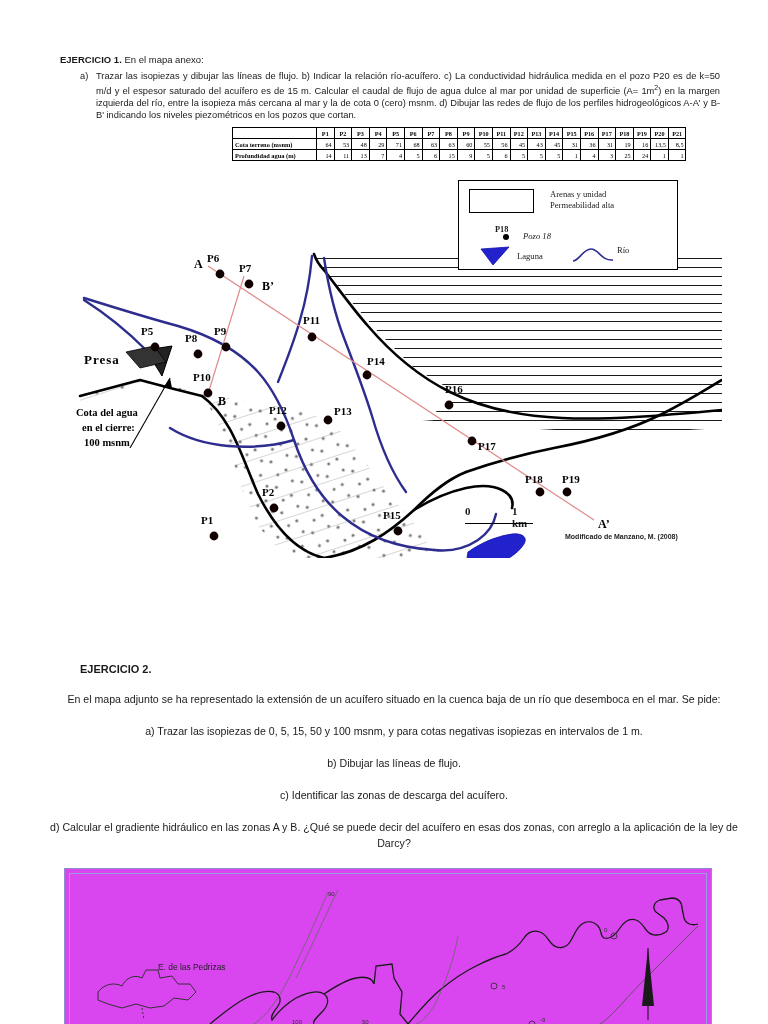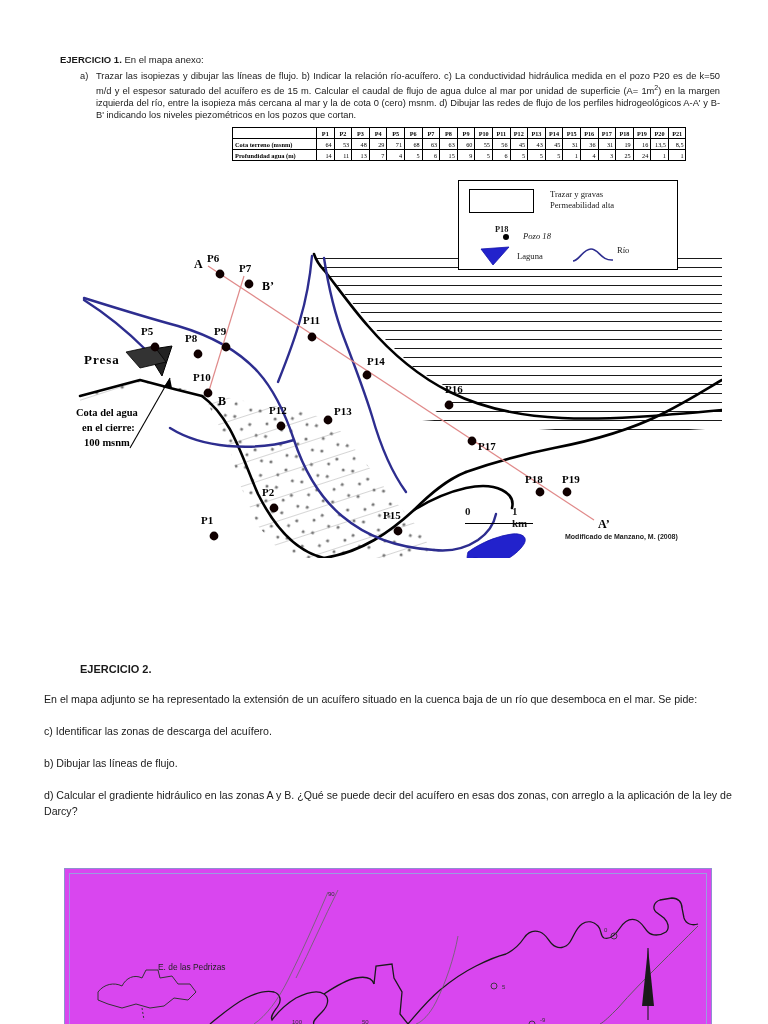--- a/index.html
+++ b/index.html
@@ -49,21 +49,21 @@
   .scale{position:absolute;left:465px;top:505px;}
   .scale .lbl{font-family:"Liberation Serif",serif;font-weight:bold;font-size:11px;position:relative;}
   .scale .zero{position:absolute;left:0;top:0;}
   .scale .km{position:absolute;left:47px;top:0;}
   .scale .bar{position:absolute;left:0;top:18px;width:68px;height:0;border-top:1.2px solid #000;}
   .credit{position:absolute;left:565px;top:533px;font-size:7px;font-weight:bold;color:#222;}
 
   
   .ex2{position:absolute;left:44px;top:663px;width:700px;}
   .ex2 h2{margin:0;font-size:11px;font-weight:bold;padding-left:36px;}
-  .ex2 p{margin:16px 0 0 0;font-size:10.6px;line-height:16px;}
+  .ex2 p{margin:16px 0 0 0;font-size:10.6px;line-height:16px;text-align:center;}
 
   
   .map2{position:absolute;left:64px;top:868px;width:648px;height:156px;
         border:1.6px solid #8f8fd0;border-bottom:none;background:#d946ef;box-sizing:border-box;}
   .map2 .inner{position:absolute;left:4px;top:4px;right:4px;bottom:0;border:1px solid #9b9be0;border-bottom:none;}
   .map2 svg{position:absolute;left:0;top:0;}
 </style>
 </head>
 <body>
 
@@ -351,21 +351,21 @@
           <td class="val">24</td>
           <td class="val">1</td>
           <td class="val">1</td>
         </tr>
       </tbody>
   </table>
 
   <div class="legend">
     <div class="lg-swatch"></div>
     <div class="lg-txt1">
-      <div>Trazar y gravas</div>
+      <div>Arenas y unidad</div>
       <div>Permeabilidad alta</div>
     </div>
     <div class="lg-p18">P18</div>
     <div class="lg-p18dot"></div>
     <div class="lg-pozo">Pozo 18</div>
     <svg style="position:absolute;left:20px;top:64px;" width="34" height="22">
       <path d="M 2 4 L 30 2 L 14 20 Z" fill="#2222cc" stroke="#1111aa" stroke-width="0.8"></path>
     </svg>
     <div class="lg-lag">Laguna</div>
     <svg style="position:absolute;left:112px;top:64px;" width="44" height="22">
@@ -379,22 +379,23 @@
       <span class="zero">0</span>
       <span class="km">1 km</span>
     </div>
     <div class="bar"></div>
   </div>
   <div class="credit">Modificado de Manzano, M. (2008)</div>
 
   <div class="ex2">
     <h2>EJERCICIO 2.</h2>
     <p>En el mapa adjunto se ha representado la extensión de un acuífero situado en la cuenca baja de un río que desemboca en el mar. Se pide:</p>
+    <p>a) Trazar las isopiezas de 0, 5, 15, 50 y 100 msnm, y para cotas negativas isopiezas en intervalos de 1 m.</p>
+    <p>b) Dibujar las líneas de flujo.</p>
     <p>c) Identificar las zonas de descarga del acuífero.</p>
-    <p>b) Dibujar las líneas de flujo.</p>
     <p>d) Calcular el gradiente hidráulico en las zonas A y B. ¿Qué se puede decir del acuífero en esas dos zonas, con arreglo a la aplicación de la ley de Darcy?</p>
   </div>
 
   <div class="map2">
     <div class="inner">
       <svg width="634" height="150" viewBox="0 0 634 150">
 
         <g fill="none" stroke="#333" stroke-width="1">
           <path d="M 28 118 C 34 110 44 108 52 112 C 56 104 64 100 72 104
                    L 76 96 L 88 96 L 90 104 L 102 102 L 108 110 L 120 110

